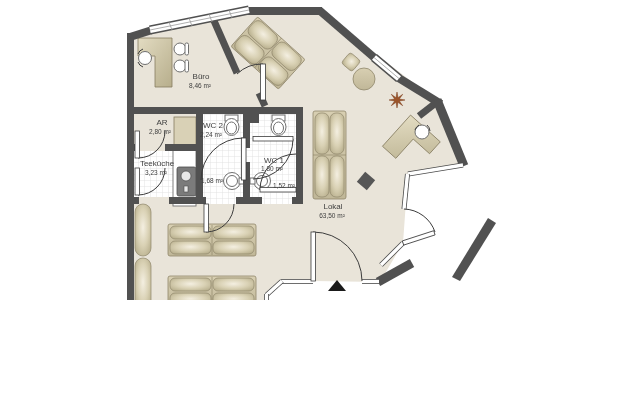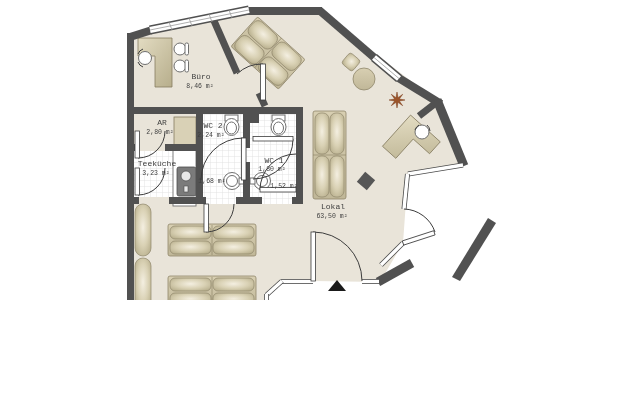--- a/index.html
+++ b/index.html
@@ -1,17 +1,17 @@
 <!DOCTYPE html>
 <html><head>
 <meta charset="utf-8">
 <style>
   html,body{margin:0;padding:0;background:#ffffff;}
   #stage{position:relative;width:620px;height:300px;background:#ffffff;overflow:hidden;
-         font-family:Liberation Mono, monospace;}
+         font-family:Liberation Sans, sans-serif;}
   svg{display:block}
   .wall{fill:#515151;stroke:none}
   .wline{stroke:#515151;fill:none;stroke-linecap:butt}
   .win-outer{stroke:#515151;stroke-width:9;fill:none;stroke-linecap:butt}
   .win-inner{stroke:#ffffff;stroke-width:6.2;fill:none;stroke-linecap:butt}
   .win-mid{stroke:#9a9a9a;stroke-width:0.8;fill:none}
   .glass-outer{stroke:#4a4a4a;stroke-width:5;fill:none;stroke-linecap:butt}
   .glass-inner{stroke:#ffffff;stroke-width:3.4;fill:none;stroke-linecap:butt}
   .arc{stroke:#3c3c3c;stroke-width:1;fill:none}
   .leaf{fill:#ffffff;stroke:#3c3c3c;stroke-width:0.8}

